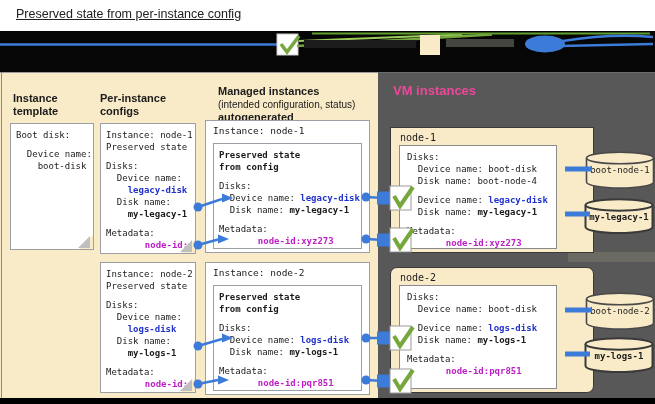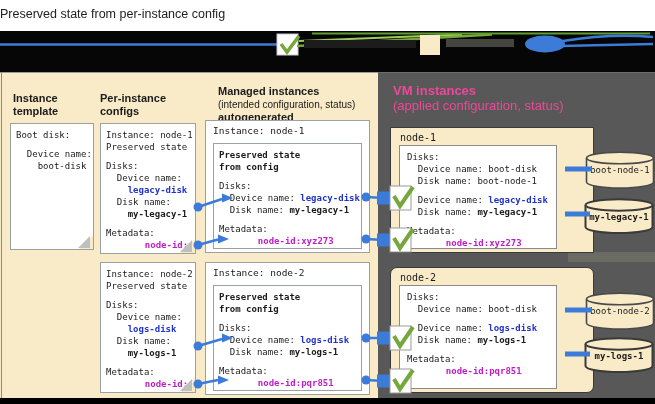--- a/index.html
+++ b/index.html
@@ -1,21 +1,21 @@
 <!DOCTYPE html>
 <html><head>
 <meta charset="utf-8">
 <style>
   html,body{margin:0;padding:0;}
   body{width:655px;height:404px;position:relative;background:#ffffff;
        font-family:"Liberation Sans",sans-serif;overflow:hidden;}
   .abs{position:absolute;}
 
   
-  #page-title{left:0;top:7px;font-size:12.5px;color:#202124;}
+  #page-title{left:16px;top:7px;font-size:12.5px;color:#202124;text-decoration:underline;}
 
   
   #legend-band{left:0;top:31px;width:655px;height:41px;background:#060606;}
 
   
   #cream-panel{left:0;top:72px;width:378px;height:326px;background:#f9ebc8;border-top:1px solid #9b9b9b;}
   #left-edge-line{left:1px;top:72px;width:1px;height:326px;background:#8a8a8a;}
   #gray-panel{left:378px;top:72px;width:277px;height:326px;background:#595858;border-top:1px solid #6d6d6d;}
   #gray-gap-strip{left:568px;top:252px;width:87px;height:10px;background:#6b6a63;}
   #bottom-bar{left:0;top:398px;width:655px;height:6px;background:#000;}
@@ -121,21 +121,20 @@
 
 <div class="abs col-header" id="hdr-template">Instance template</div>
 <div class="abs col-header" id="hdr-pic">Per-instance configs</div>
 <div class="abs col-header" id="hdr-managed">
   <div>Managed instances</div>
   <div class="sub">(intended configuration, status)</div>
   <div>autogenerated</div>
 </div>
 <div class="abs col-header" id="hdr-vm">
   <div>VM instances</div>
-  <div class="sub">(applied configuration, status)</div>
 </div>
 
 <div class="abs codebox fold" id="template-box">
     <div class="ln"><span>Boot disk:</span></div>
     <div class="ln blank"></div>
     <div class="ln"><span>  Device name:</span></div>
     <div class="ln"><span>    boot-disk</span></div>
   </div>
 
 <div class="abs codebox fold pic-box" id="pic-box-1">
@@ -192,21 +191,21 @@
       <div class="ln"><span>Metadata:</span></div>
       <div class="ln"><span>  </span><span class="mag">node-id:pqr851</span></div>
     </div>
 </div>
 
 <div class="abs vm-box" id="vm-box-1">
   <div class="vm-title">node-1</div>
   <div class="vm-inner">
       <div class="ln"><span>Disks:</span></div>
       <div class="ln"><span>  Device name: boot-disk</span></div>
-      <div class="ln"><span>  Disk name: boot-node-1</span></div>
+      <div class="ln"><span>  Disk name: boot-node-4</span></div>
       <div class="ln blank"></div>
       <div class="ln"><span>  Device name: </span><span class="blue">legacy-disk</span></div>
       <div class="ln"><span>  Disk name: </span><span class="b">my-legacy-1</span></div>
       <div class="ln blank"></div>
       <div class="ln"><span>Metadata:</span></div>
       <div class="ln"><span>  </span><span class="mag">node-id:xyz273</span></div>
     </div>
 </div>
 <div class="abs vm-box" id="vm-box-2">
   <div class="vm-title">node-2</div>

